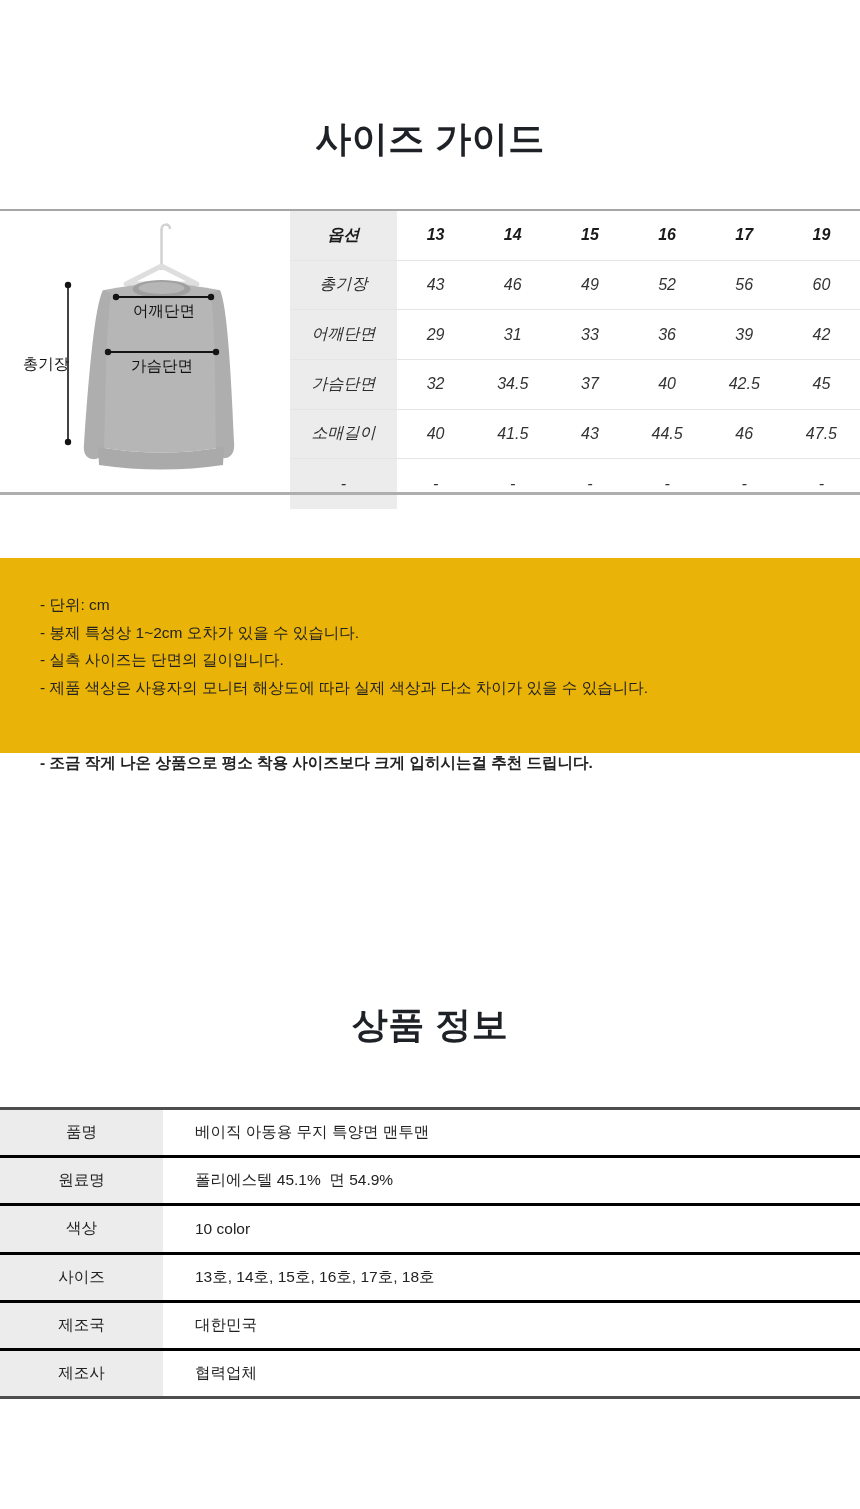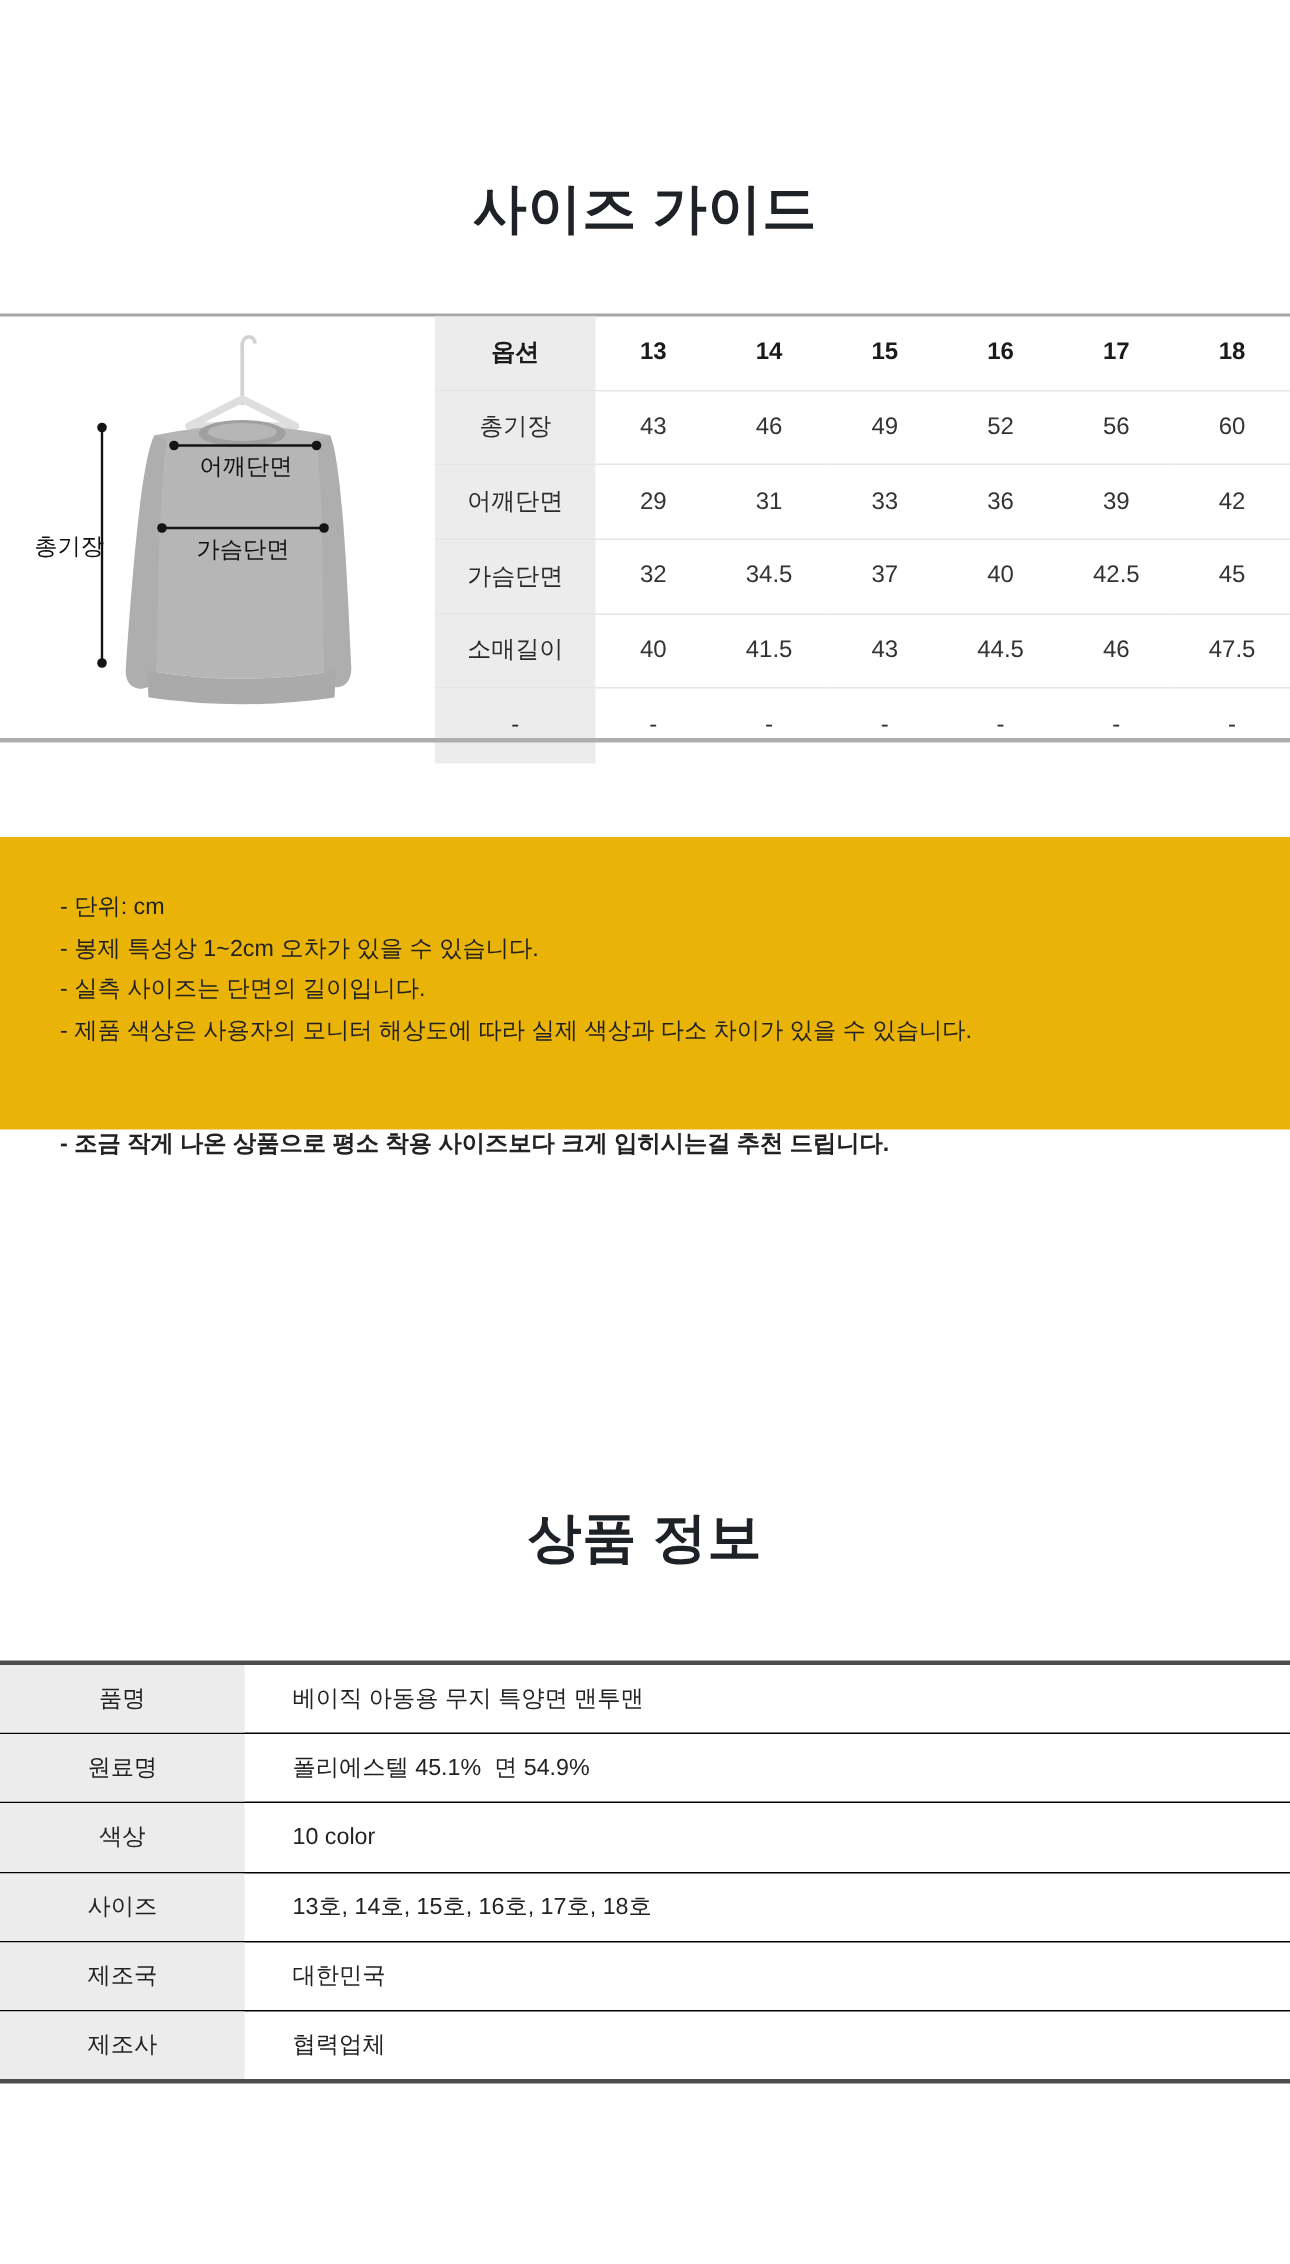--- a/index.html
+++ b/index.html
@@ -27,20 +27,21 @@
   }
   .lbl-total{left:16px;top:354px;width:60px;}
   .lbl-shoulder{left:118px;top:301px;width:92px;}
   .lbl-chest{left:116px;top:356px;width:92px;}
 
   
   .size-table{
     position:absolute;left:290px;top:211px;width:570px;height:298px;
     display:grid;grid-template-columns:107px repeat(6,1fr);
     grid-template-rows:repeat(6,1fr);
+    font-style:italic;
   }
   .size-table .cell{
     display:flex;align-items:center;justify-content:center;
     font-size:16px;color:#333;border-bottom:1px solid #e5e5e5;
   }
   .size-table .cell.lastrow{border-bottom:none;}
   .size-table .label{background:#ececec;color:#2b2b2b;}
   .size-table .head{font-weight:700;color:#1b1b1b;}
 
   
@@ -49,21 +50,21 @@
     background:#eab308;box-sizing:border-box;padding:33px 30px 0 40px;
   }
   .notes .line{font-size:15.5px;line-height:27.6px;color:#222;}
   .notes .line.bold{font-weight:700;margin-top:48px;}
 
   
   .info-table{
     position:absolute;left:0;top:1107px;width:860px;box-sizing:border-box;
     border-top:3px solid #4e4e4e;border-bottom:3px solid #4e4e4e;
   }
-  .info-row{display:flex;height:45.2px;border-bottom:1px solid #000000;}
+  .info-row{display:flex;height:45.2px;border-bottom:3px solid #000000;}
   .info-row:last-child{border-bottom:none;}
   .info-label{
     width:163px;background:#ececec;display:flex;align-items:center;
     justify-content:center;font-size:15.5px;color:#222;
   }
   .info-value{
     flex:1;display:flex;align-items:center;padding-left:32px;
     font-size:15.5px;color:#222;white-space:pre;
   }
 </style>
@@ -115,21 +116,21 @@
   <span class="figure-label lbl-shoulder">어깨단면</span>
   <span class="figure-label lbl-chest">가슴단면</span>
 
   <div class="size-table">
     <div class="cell label head">옵션</div>
     <div class="cell head">13</div>
     <div class="cell head">14</div>
     <div class="cell head">15</div>
     <div class="cell head">16</div>
     <div class="cell head">17</div>
-    <div class="cell head">18</div>
+    <div class="cell head">19</div>
 
     <div class="cell label">총기장</div>
     <div class="cell">43</div>
     <div class="cell">46</div>
     <div class="cell">49</div>
     <div class="cell">52</div>
     <div class="cell">56</div>
     <div class="cell">60</div>
 
     <div class="cell label">어깨단면</div>

